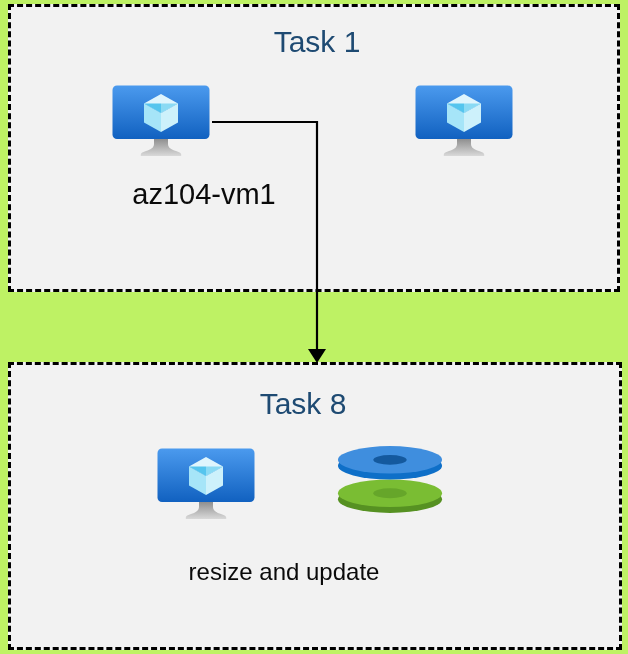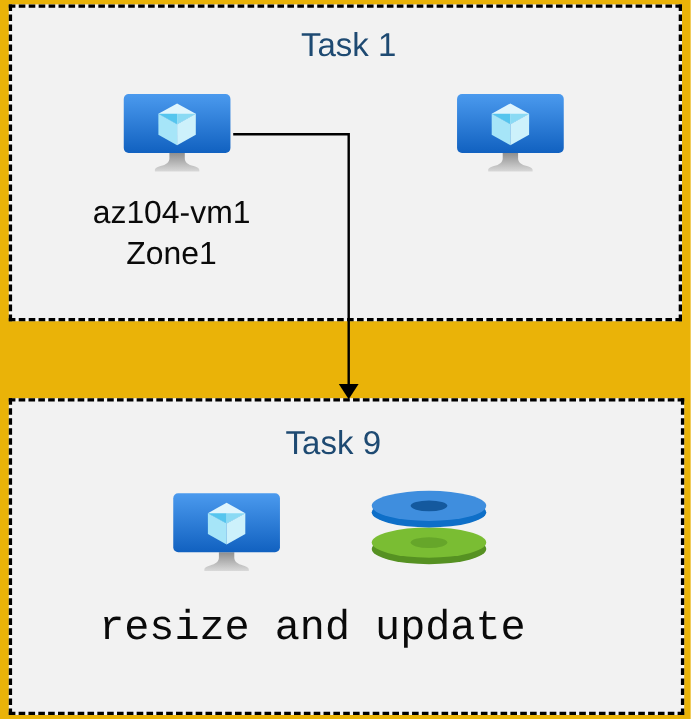--- a/index.html
+++ b/index.html
@@ -1,41 +1,41 @@
 <!DOCTYPE html>
 <html><head>
 <meta charset="utf-8">
 <style>
   html,body{margin:0;padding:0;background:#ffffff;}
   .canvas{
-    position:relative;width:628px;height:654px;background:#eab308;
+    position:relative;width:628px;height:654px;background:#bef264;
     font-family:"Liberation Sans", sans-serif;overflow:hidden;
   }
   .task-box{
     position:absolute;background:#F2F2F2;border:3px dashed #000000;
     box-sizing:border-box;
   }
   .box-task1{left:8px;top:4px;width:612px;height:288px;}
   .box-task2{left:8px;top:362px;width:614px;height:288px;}
   .task-title{
     position:absolute;transform:translateX(-50%);
     font-size:30px;line-height:32px;color:#1E4A72;white-space:nowrap;
   }
   .title-1{left:317px;top:26px;}
   .title-2{left:303px;top:388px;}
   .icon-abs{position:absolute;}
   .vm-label{
     position:absolute;transform:translateX(-50%);
-    text-align:center;color:#0A0A0A;font-size:29px;line-height:37px;white-space:nowrap;
+    text-align:center;color:#0A0A0A;font-size:29px;line-height:37px;white-space:nowrap;margin-left:48px;
   }
   .label-vm1{left:156px;top:176px;}
   .label-vm2{left:465px;top:176px;}
   .caption{
     position:absolute;transform:translateX(-50%);
-    left:284px;top:554px;color:#0A0A0A;font-size:38px;line-height:36px;white-space:nowrap;font-family:Liberation Mono, monospace;
+    left:284px;top:554px;color:#0A0A0A;font-size:24px;line-height:36px;white-space:nowrap;
   }
   .connector-svg{
     position:absolute;left:0;top:0;width:628px;height:654px;
     pointer-events:none;
   }
   .defs-holder{position:absolute;width:0;height:0;overflow:hidden;}
 </style>
 </head>
 <body>
 
@@ -72,31 +72,30 @@
   </svg>
 
   <div class="task-box box-task1"></div>
   <div class="task-title title-1">Task 1</div>
 
   <svg class="icon-abs" style="left:111px;top:84px;" width="100" height="76">
     <use href="#sym-azure-vm"></use>
   </svg>
   <div class="vm-label label-vm1">
     <div>az104-vm1</div>
-    <div>Zone1</div>
   </div>
 
   <svg class="icon-abs" style="left:414px;top:84px;" width="100" height="76">
     <use href="#sym-azure-vm"></use>
   </svg>
   <div class="vm-label label-vm2">
   </div>
 
   <div class="task-box box-task2"></div>
-  <div class="task-title title-2">Task 9</div>
+  <div class="task-title title-2">Task 8</div>
 
   <svg class="icon-abs" style="left:156px;top:447px;" width="100" height="76">
     <use href="#sym-azure-vm"></use>
   </svg>
 
   <svg class="icon-abs" style="left:336px;top:444px;" width="108" height="71">
     <use href="#sym-azure-disks"></use>
   </svg>
 
   <div class="caption">resize and update</div>

